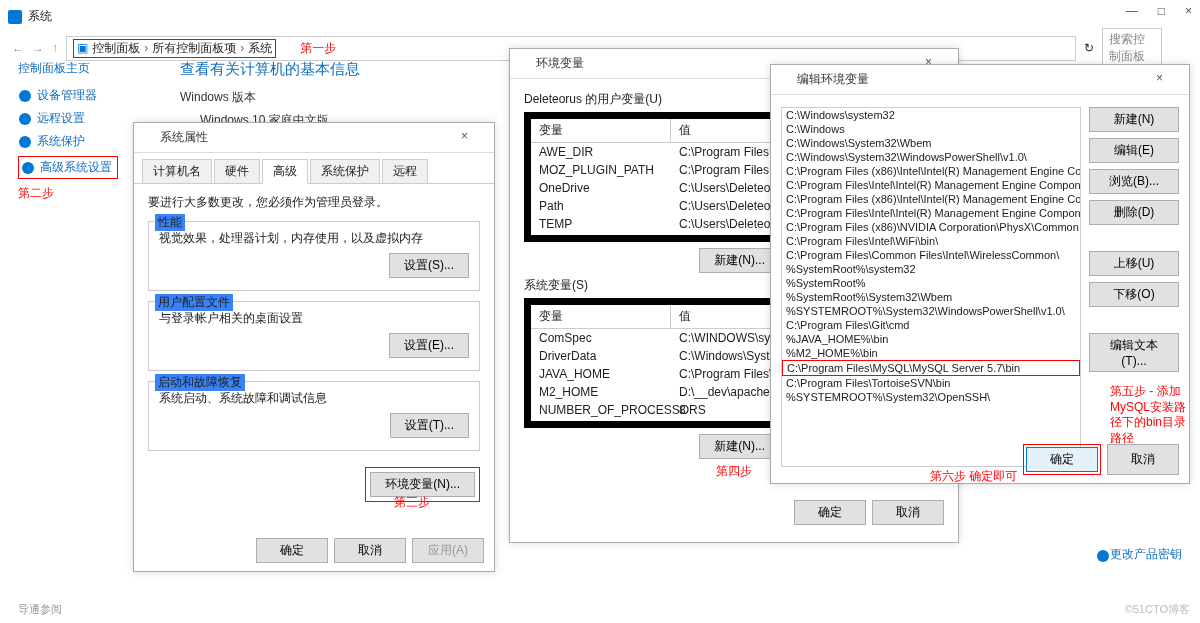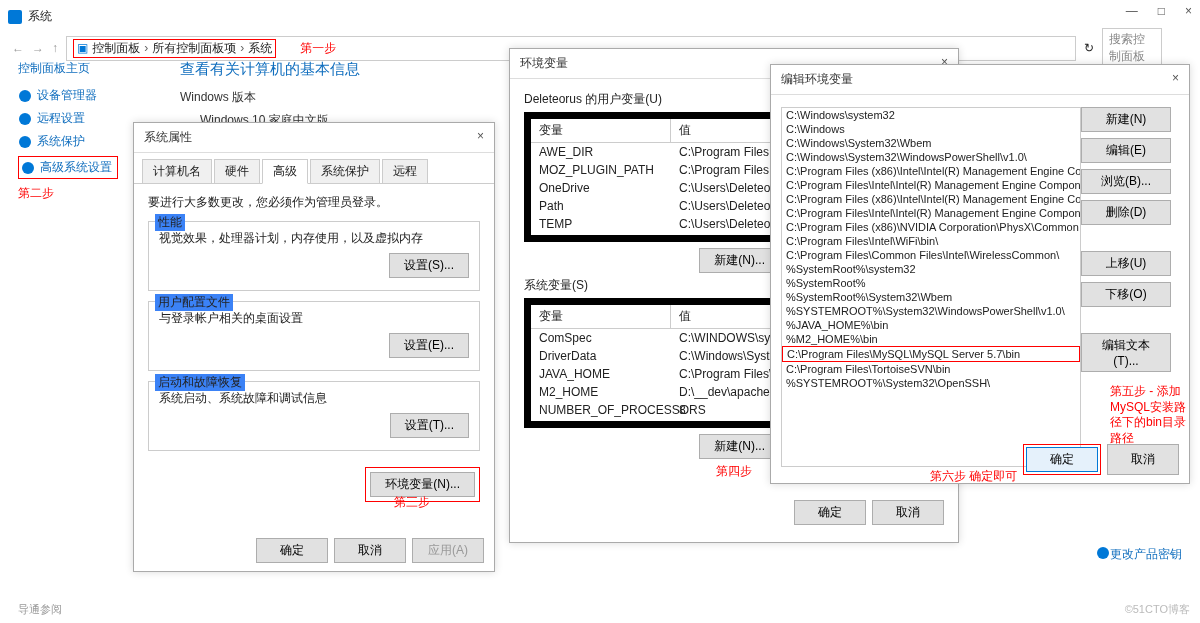--- a/index.html
+++ b/index.html
@@ -14,21 +14,21 @@
 .crumb-box{border:1px solid red;padding:0 3px;display:inline-flex;align-items:center;gap:4px}
 .step-label{color:red;font-size:12px}
 .sidebar{position:absolute;top:60px;left:18px;width:100px}
 .sidebar .home{color:#106ebe;margin-bottom:10px}
 .sidebar .item{color:#106ebe;margin:6px 0;display:flex;align-items:center;gap:5px}
 .shield{width:14px;height:14px}
 .main-info{position:absolute;top:60px;left:180px}
 .main-info h2{color:#106ebe;font-size:15px;font-weight:400;margin-bottom:10px}
 .main-info .sub{color:#333;margin:6px 0}
 .dlg{position:absolute;background:#fff;border:1px solid #aaa;box-shadow:0 0 8px rgba(0,0,0,.15)}
-.dlg-title{padding:6px 10px;font-size:12px;color:#333;border-bottom:1px solid #ddd;display:flex;justify-content:space-between}
+.dlg-title{padding:6px 26px;font-size:12px;color:#333;border-bottom:1px solid #ddd;display:flex;justify-content:space-between}
 .close-x{color:#555}
 .sys-props{top:122px;left:133px;width:362px;height:450px}
 .tabs{display:flex;gap:2px;padding:6px 8px 0;border-bottom:1px solid #ccc}
 .tab{padding:3px 10px;border:1px solid #ccc;border-bottom:none;background:#f0f0f0}
 .tab.active{background:#fff;border-bottom:1px solid #fff;margin-bottom:-1px}
 .sys-body{padding:10px 14px}
 .groupbox{border:1px solid #ccc;padding:8px 10px 12px;margin:10px 0;position:relative}
 .groupbox legend{position:absolute;top:-8px;left:6px;background:#3b82f6;padding:0 3px;font-size:12px}
 .btn{border:1px solid #adadad;background:#e1e1e1;padding:3px 14px;font-size:12px;cursor:pointer;min-width:72px;text-align:center}
 .right-align{text-align:right;margin-top:6px}
@@ -36,28 +36,28 @@
 .env-body{padding:12px 14px}
 .env-label{margin-bottom:4px}
 .var-table{border:7px solid #000000;width:100%;height:130px;overflow:hidden;margin-bottom:6px}
 .var-table .hdr{display:flex;background:#fff;border-bottom:1px solid #ccc}
 .var-table .hdr div{padding:3px 8px;border-right:1px solid #ccc}
 .var-table .row{display:flex;padding:2px 8px}
 .col-name{width:140px;flex-shrink:0}
 .col-val{flex:1;overflow:hidden;white-space:nowrap}
 .btn-row{display:flex;justify-content:flex-end;gap:6px;margin-top:6px}
 .edit-dlg{top:64px;left:770px;width:420px;height:420px}
-.edit-body{padding:12px 10px;display:flex;}
+.edit-body{padding:12px 10px;display:flex;gap:8px}
 .path-list{border:1px solid #ccc;width:300px;height:360px;overflow:hidden}
 .path-list .pitem{padding:1px 4px;font-size:11px;white-space:nowrap;overflow:hidden}
 .side-btns{display:flex;flex-direction:column;gap:6px;width:90px}
 .red-box{border:1px solid red}
 .ann{position:absolute;color:red;font-size:12px}
 .credit{position:absolute;bottom:6px;right:10px;color:#bbb;font-size:11px}
-.footer-link{position:absolute;bottom:60px;right:18px;color:#106ebe;display:flex;align-items:flex-start;}
+.footer-link{position:absolute;bottom:60px;right:18px;color:#106ebe;display:flex;align-items:flex-end;}
 .ref-link{position:absolute;bottom:6px;left:18px;color:#999;font-size:11px}
 .search-box{border:1px solid #ccc;padding:2px 6px;width:60px;color:#888}
 </style>
 </head>
 <body>
 
 <div class="window-title">
   <div class="icon"></div>
   <span>系统</span>
 </div>
@@ -269,20 +269,21 @@
         <div class="pitem">C:\Program Files\Intel\Intel(R) Management Engine Componen...</div>
         <div class="pitem">C:\Program Files (x86)\Intel\Intel(R) Management Engine Comp...</div>
         <div class="pitem">C:\Program Files\Intel\Intel(R) Management Engine Componen...</div>
         <div class="pitem">C:\Program Files (x86)\NVIDIA Corporation\PhysX\Common</div>
         <div class="pitem">C:\Program Files\Intel\WiFi\bin\</div>
         <div class="pitem">C:\Program Files\Common Files\Intel\WirelessCommon\</div>
         <div class="pitem">%SystemRoot%\system32</div>
         <div class="pitem">%SystemRoot%</div>
         <div class="pitem">%SystemRoot%\System32\Wbem</div>
         <div class="pitem">%SYSTEMROOT%\System32\WindowsPowerShell\v1.0\</div>
+        <div class="pitem">C:\Program Files\Git\cmd</div>
         <div class="pitem">%JAVA_HOME%\bin</div>
         <div class="pitem">%M2_HOME%\bin</div>
         <div class="red-box">
           <div class="pitem">C:\Program Files\MySQL\MySQL Server 5.7\bin</div>
         </div>
         <div class="pitem">C:\Program Files\TortoiseSVN\bin</div>
         <div class="pitem">%SYSTEMROOT%\System32\OpenSSH\</div>
       </div>
     <div class="side-btns">
       <button class="btn">新建(N)</button>

